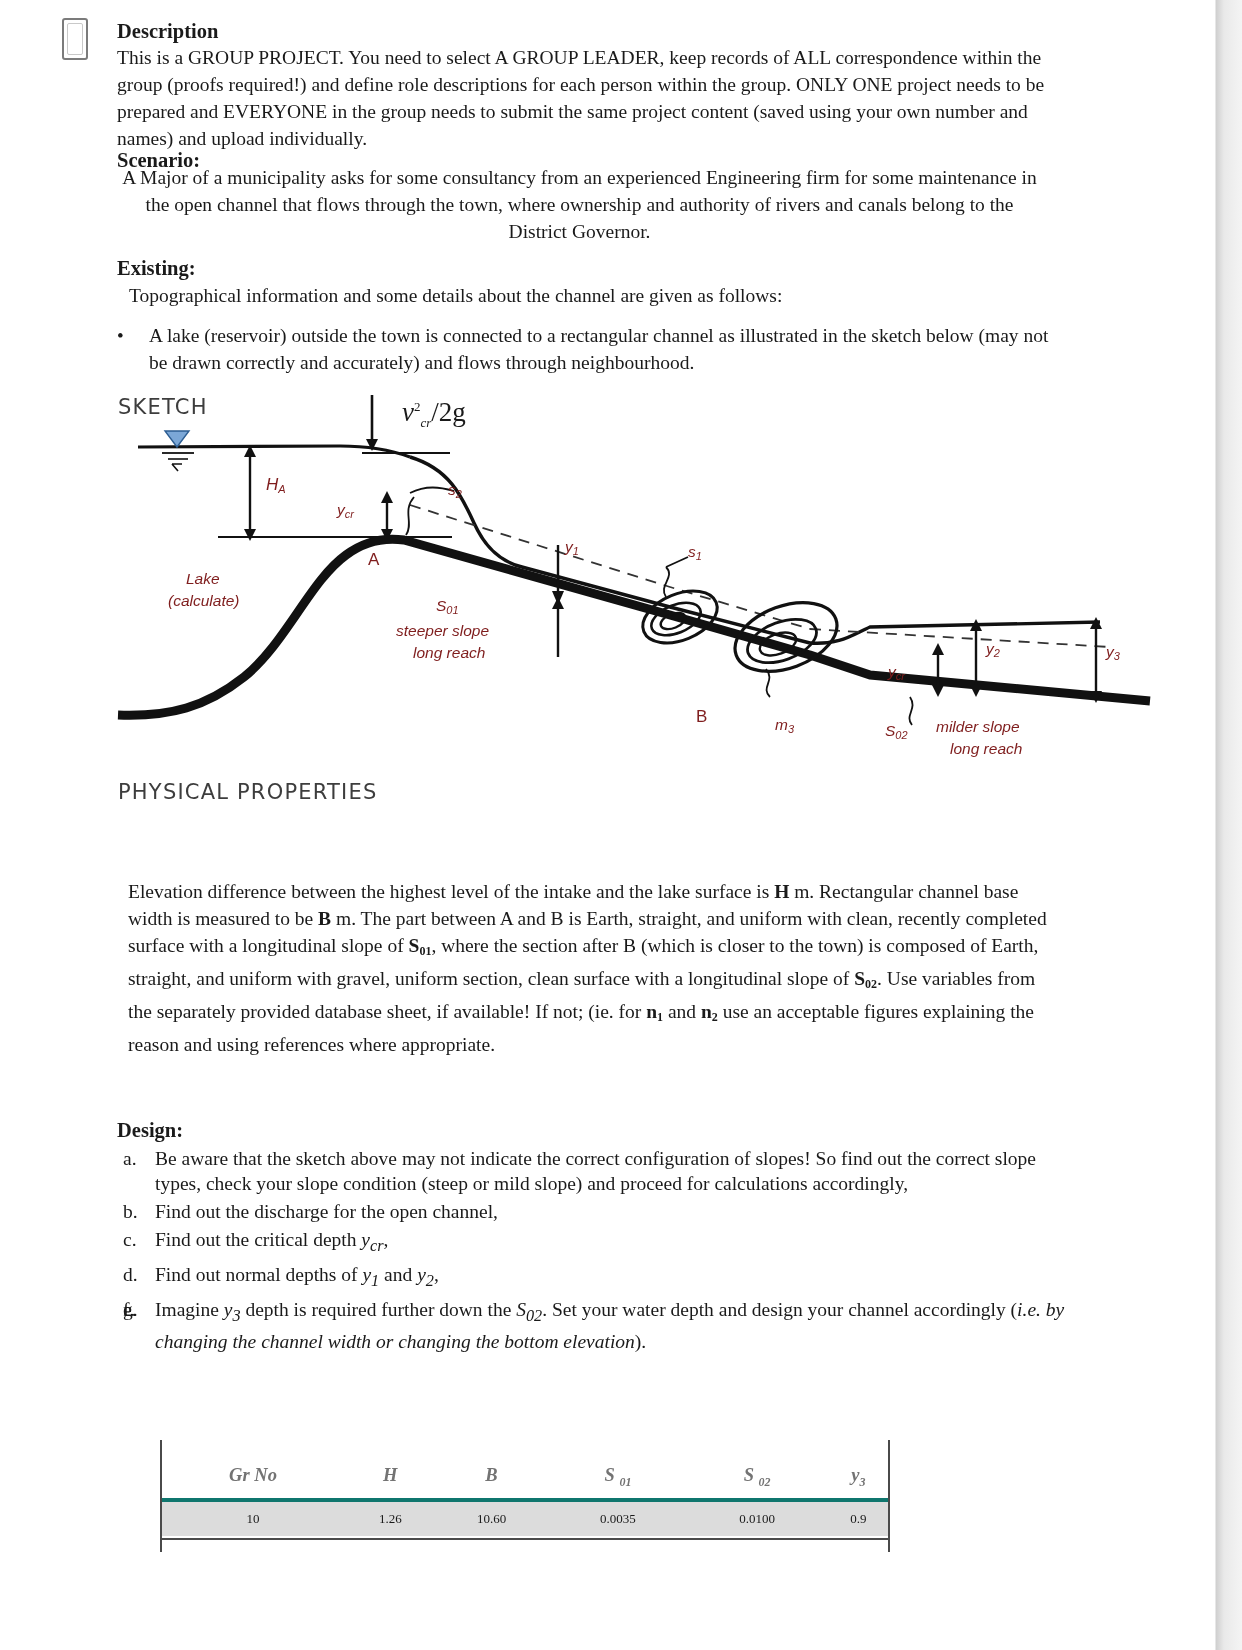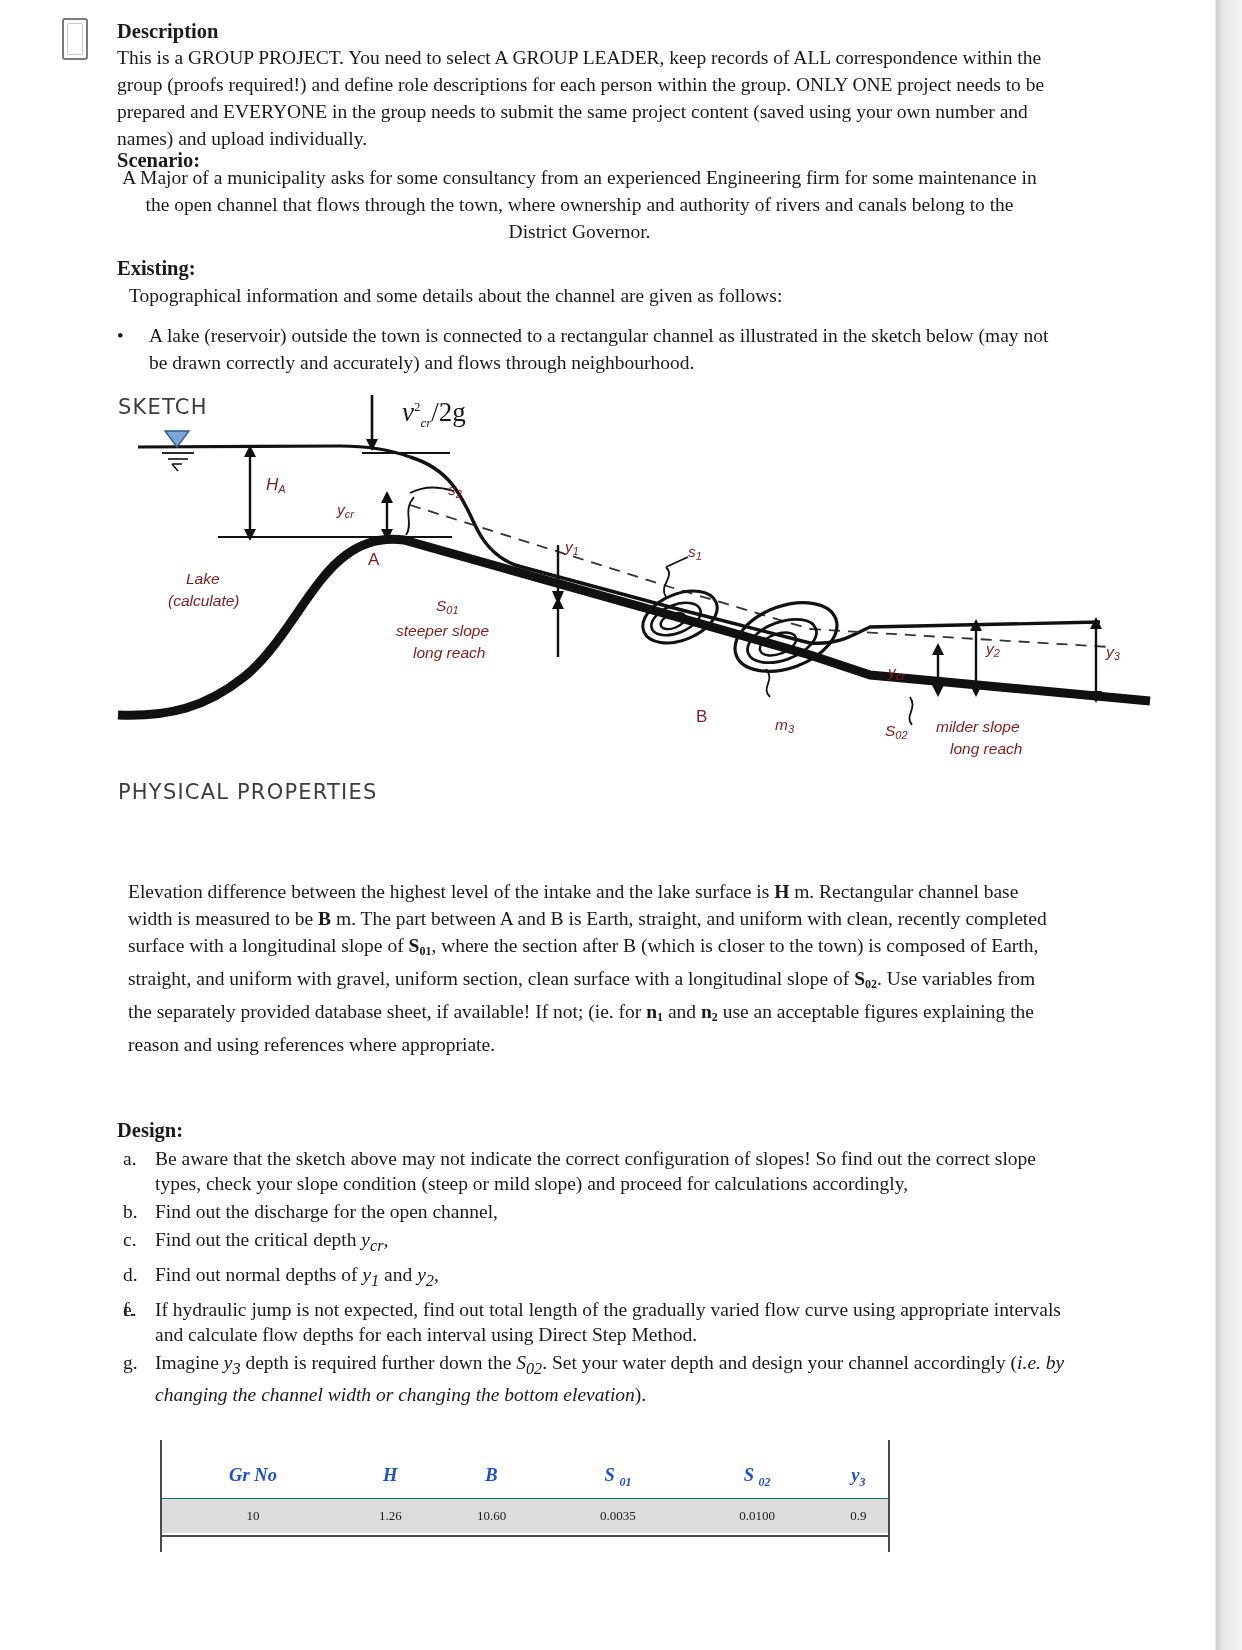--- a/index.html
+++ b/index.html
@@ -56,22 +56,22 @@
 
   
   #design-head{left:117px;top:1117px;}
   #design-list{position:absolute;left:117px;top:1146px;width:955px;}
   .ditem{position:relative;font-size:19.5px;line-height:25px;margin-bottom:3px;padding-left:38px;}
   .ditem .mk{position:absolute;left:6px;top:0;}
 
   
   #gr-table{position:absolute;left:160px;top:1456px;width:730px;}
   #gr-table table{border-collapse:collapse;width:100%;}
-  #gr-table th{color:#1d4ed8;font-weight:bold;font-style:italic;font-size:18.5px;
-      padding:9px 0 8px 0;border-bottom:1px solid #0f766e;text-align:center;
+  #gr-table th{color:#737373;font-weight:bold;font-style:italic;font-size:18.5px;
+      padding:9px 0 8px 0;border-bottom:4px solid #0f766e;text-align:center;
       font-family:"Liberation Serif",serif;}
   #gr-table th sub{font-size:12px;}
   #gr-table td{background:#dcdcdc;text-align:center;font-size:13px;padding:9px 0;}
   #gr-table .leftrule{position:absolute;left:0px;top:-16px;width:2px;height:112px;background:#4a4a4a;}
   #gr-table .rightrule{position:absolute;right:0px;top:-16px;width:2px;height:112px;background:#4a4a4a;}
   #gr-table .bottomrule{position:absolute;left:0;right:0;bottom:-4px;height:2px;background:#4a4a4a;}
 </style>
 </head>
 <body>
 
@@ -230,21 +230,20 @@
     </div>
     <div class="ditem">
       <span class="mk">d.</span>
       <span>Find out normal depths of <i>y<sub>1</sub></i> and <i>y<sub>2</sub></i>,</span>
     </div>
     <div class="ditem">
       <span class="mk">e.</span>
     </div>
     <div class="ditem">
       <span class="mk">f.</span>
-      <span>If hydraulic jump is not expected, find out total length of the gradually varied flow curve using appropriate intervals and calculate flow depths for each interval using Direct Step Method.</span>
     </div>
     <div class="ditem">
       <span class="mk">g.</span>
       <span>Imagine <i>y<sub>3</sub></i> depth is required further down the <i>S<sub>02</sub></i>.  Set your water depth and design your channel accordingly (<i>i.e. by changing the channel width or changing the bottom elevation</i>).</span>
     </div>
   </div>
 
   <div id="gr-table">
     <div class="leftrule"></div>
     <div class="rightrule"></div>

